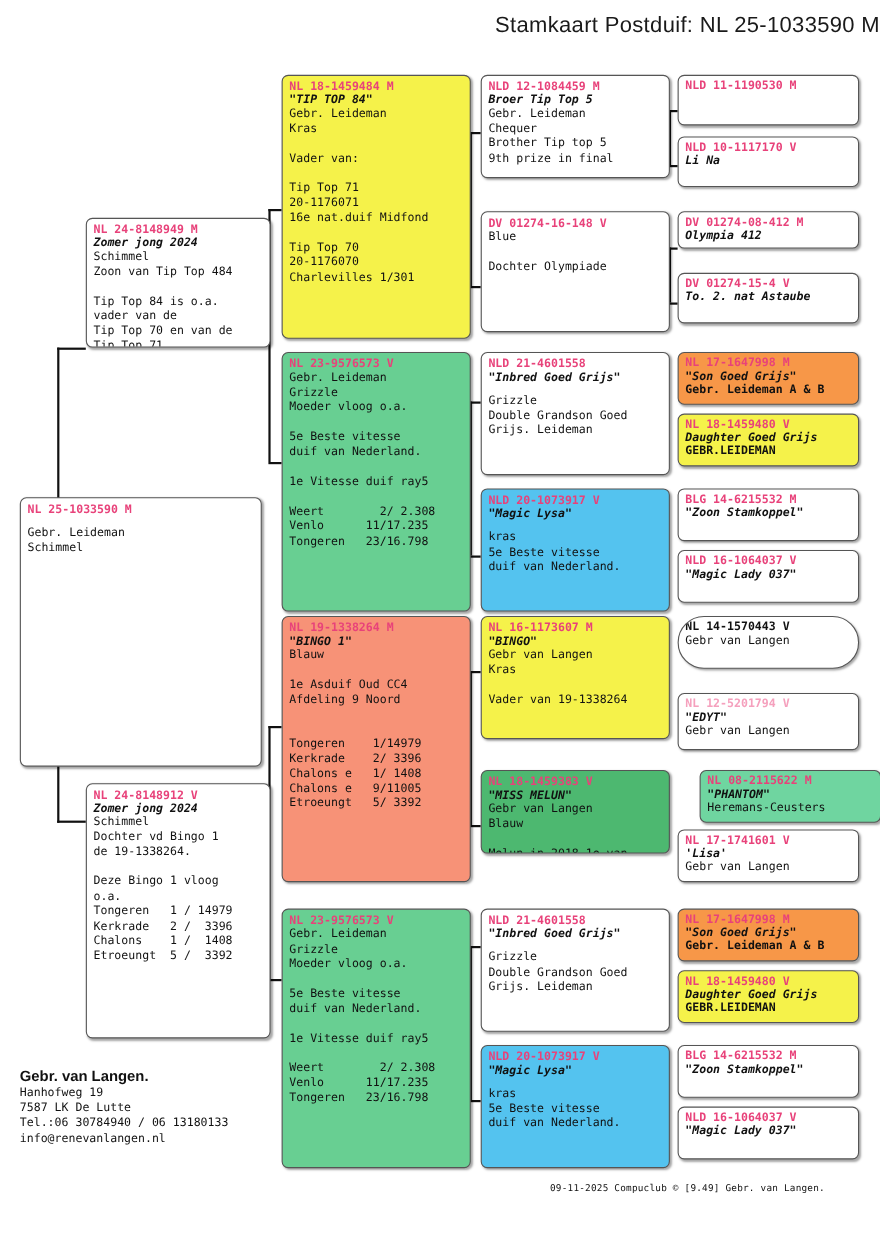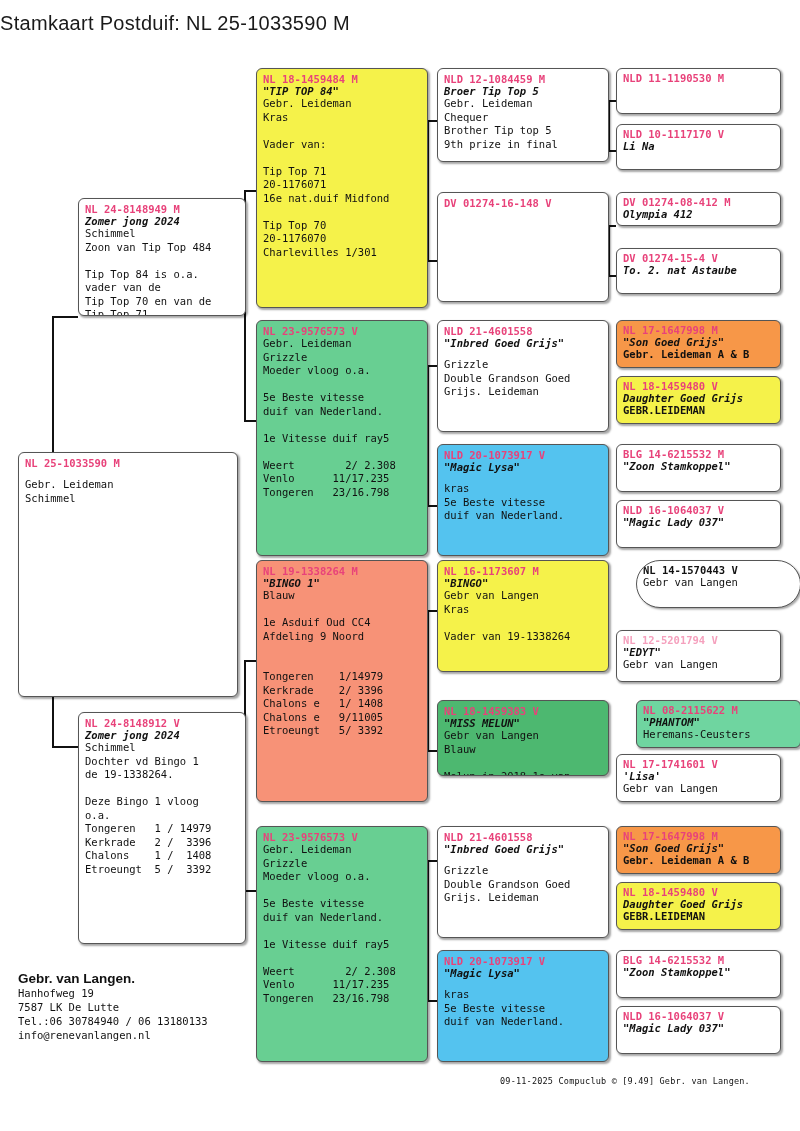--- a/index.html
+++ b/index.html
@@ -6,21 +6,21 @@
   body{
     width:800px;height:1131px;
     background:#ffffff;
     font-family:"DejaVu Sans Mono", monospace;
     position:relative;
     overflow:hidden;
   }
   .title{
     position:absolute;
     top:12px;left:0;width:800px;
-    text-align:left;
+    text-align:right;
     font-family:"Liberation Sans", sans-serif;
     font-size:20px;
     color:#1a1a1a;
     letter-spacing:0.3px;
   }
   .card{
     position:absolute;
     box-sizing:border-box;
     border:1px solid #555;
     border-radius:6px;
@@ -196,20 +196,23 @@
   <div class="nm">Broer Tip Top 5</div>
   <div class="bd">Gebr. Leideman
 Chequer
 Brother Tip top 5
 9th prize in final</div>
 </div>
 
 <div class="card" style="left:437px;top:192px;width:172px;height:110px;background:#ffffff;">
   <div class="ring">DV  01274-16-148 V</div>
   <div class="nm"></div>
+  <div class="bd">Blue
+
+Dochter Olympiade</div>
 </div>
 
 <div class="card" style="left:437px;top:320px;width:172px;height:112px;background:#ffffff;">
   <div class="ring">NLD 21-4601558</div>
   <div class="nm">"Inbred Goed Grijs"</div>
   <div class="sp"></div>
   <div class="bd">Grizzle
 Double Grandson Goed
 Grijs. Leideman</div>
 </div>
@@ -288,21 +291,21 @@
 </div>
 <div class="card half" style="left:616px;top:444px;width:165px;height:48px;background:#ffffff;">
   <div class="ring">BLG 14-6215532 M</div>
   <div class="nm">"Zoon Stamkoppel"</div>
 </div>
 <div class="card half" style="left:616px;top:500px;width:165px;height:48px;background:#ffffff;">
   <div class="ring">NLD 16-1064037 V</div>
   <div class="nm">"Magic Lady 037"</div>
 </div>
 
-<div class="card half" style="left:636px;top:560px;width:165px;height:48px;background:#ffffff;border-radius:24px;">
+<div class="card half" style="left:616px;top:560px;width:165px;height:48px;background:#ffffff;border-radius:24px;">
   <div class="ring blk">NL  14-1570443 V</div>
   <div class="bd">Gebr van Langen</div>
 </div>
 <div class="card half" style="left:616px;top:630px;width:165px;height:52px;background:#ffffff;">
   <div class="ring" style="color:#f5a0bd;">NL  12-5201794 V</div>
   <div class="nm">"EDYT"</div>
   <div class="bd">Gebr van Langen</div>
 </div>
 <div class="card half" style="left:636px;top:700px;width:165px;height:48px;background:#6fd5a0;">
   <div class="ring">NL  08-2115622 M</div>

